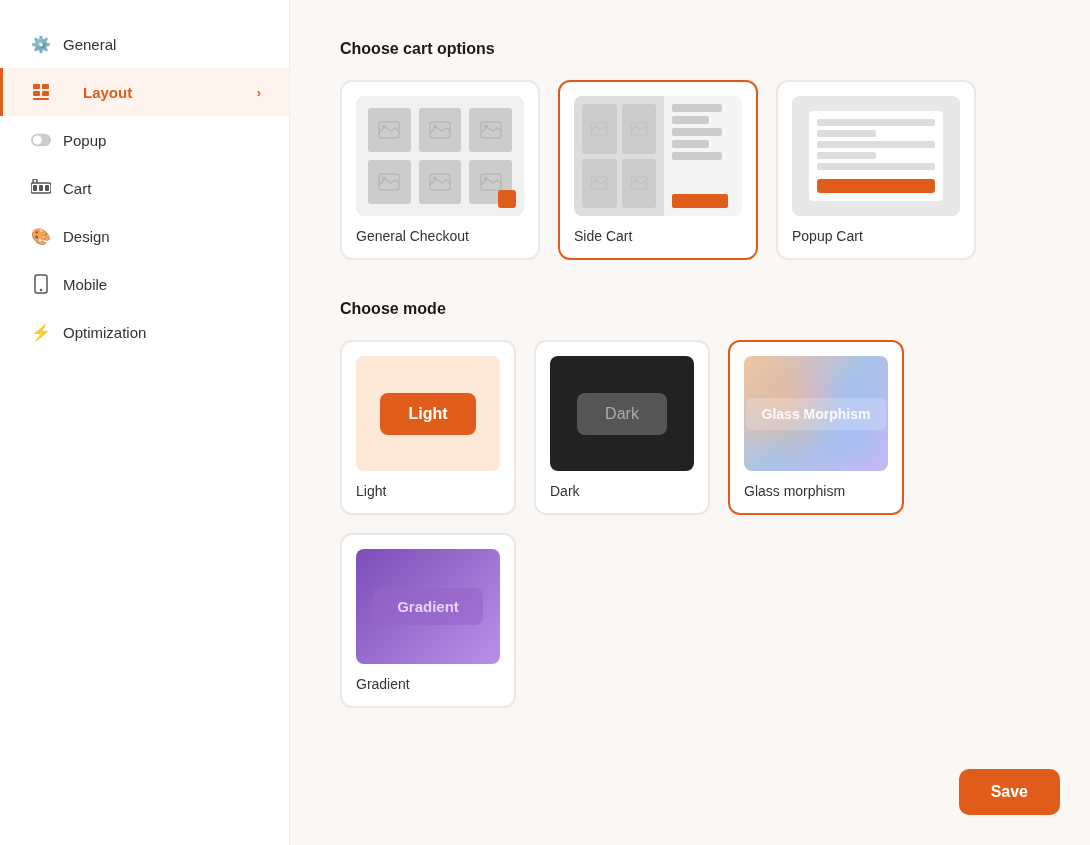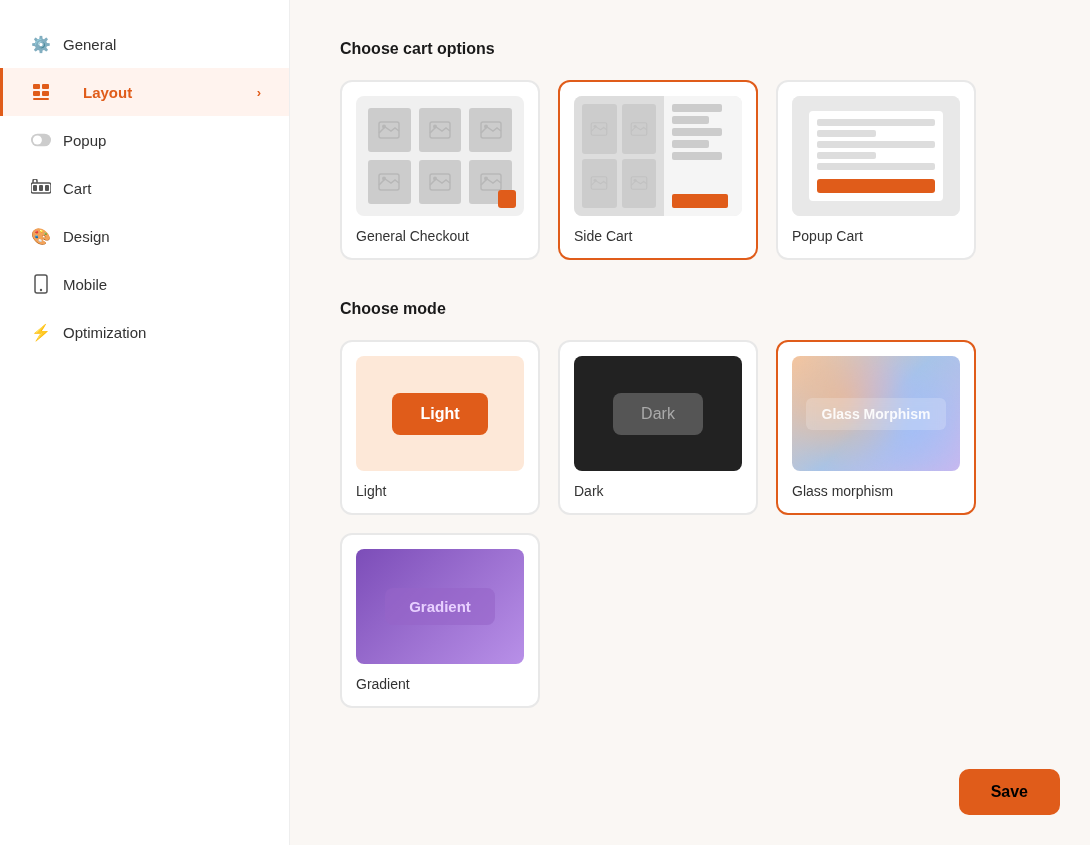--- a/index.html
+++ b/index.html
@@ -209,21 +209,21 @@
       width: 100%;
     }
 
     
     .mode-card {
       background: #fff;
       border-radius: 12px;
       border: 2px solid #e8e8e8;
       padding: 14px;
       cursor: pointer;
-      width: 200px;
+      width: 176px;
       transition: border-color 0.2s;
     }
     .mode-card.selected {
       border-color: #e05c1a;
     }
     .mode-preview {
       width: 100%;
       height: 115px;
       border-radius: 8px;
       margin-bottom: 12px;
@@ -306,21 +306,21 @@
       font-size: 15px;
       font-weight: 600;
     }
 
     
     .save-btn {
       position: fixed;
       bottom: 30px;
       right: 30px;
       background: #e05c1a;
-      color: #000000;
+      color: #ffffff;
       border: none;
       border-radius: 10px;
       padding: 14px 32px;
       font-size: 16px;
       font-weight: 600;
       cursor: pointer;
     }
 
     .section-gap { margin-bottom: 30px; }
   </style>

